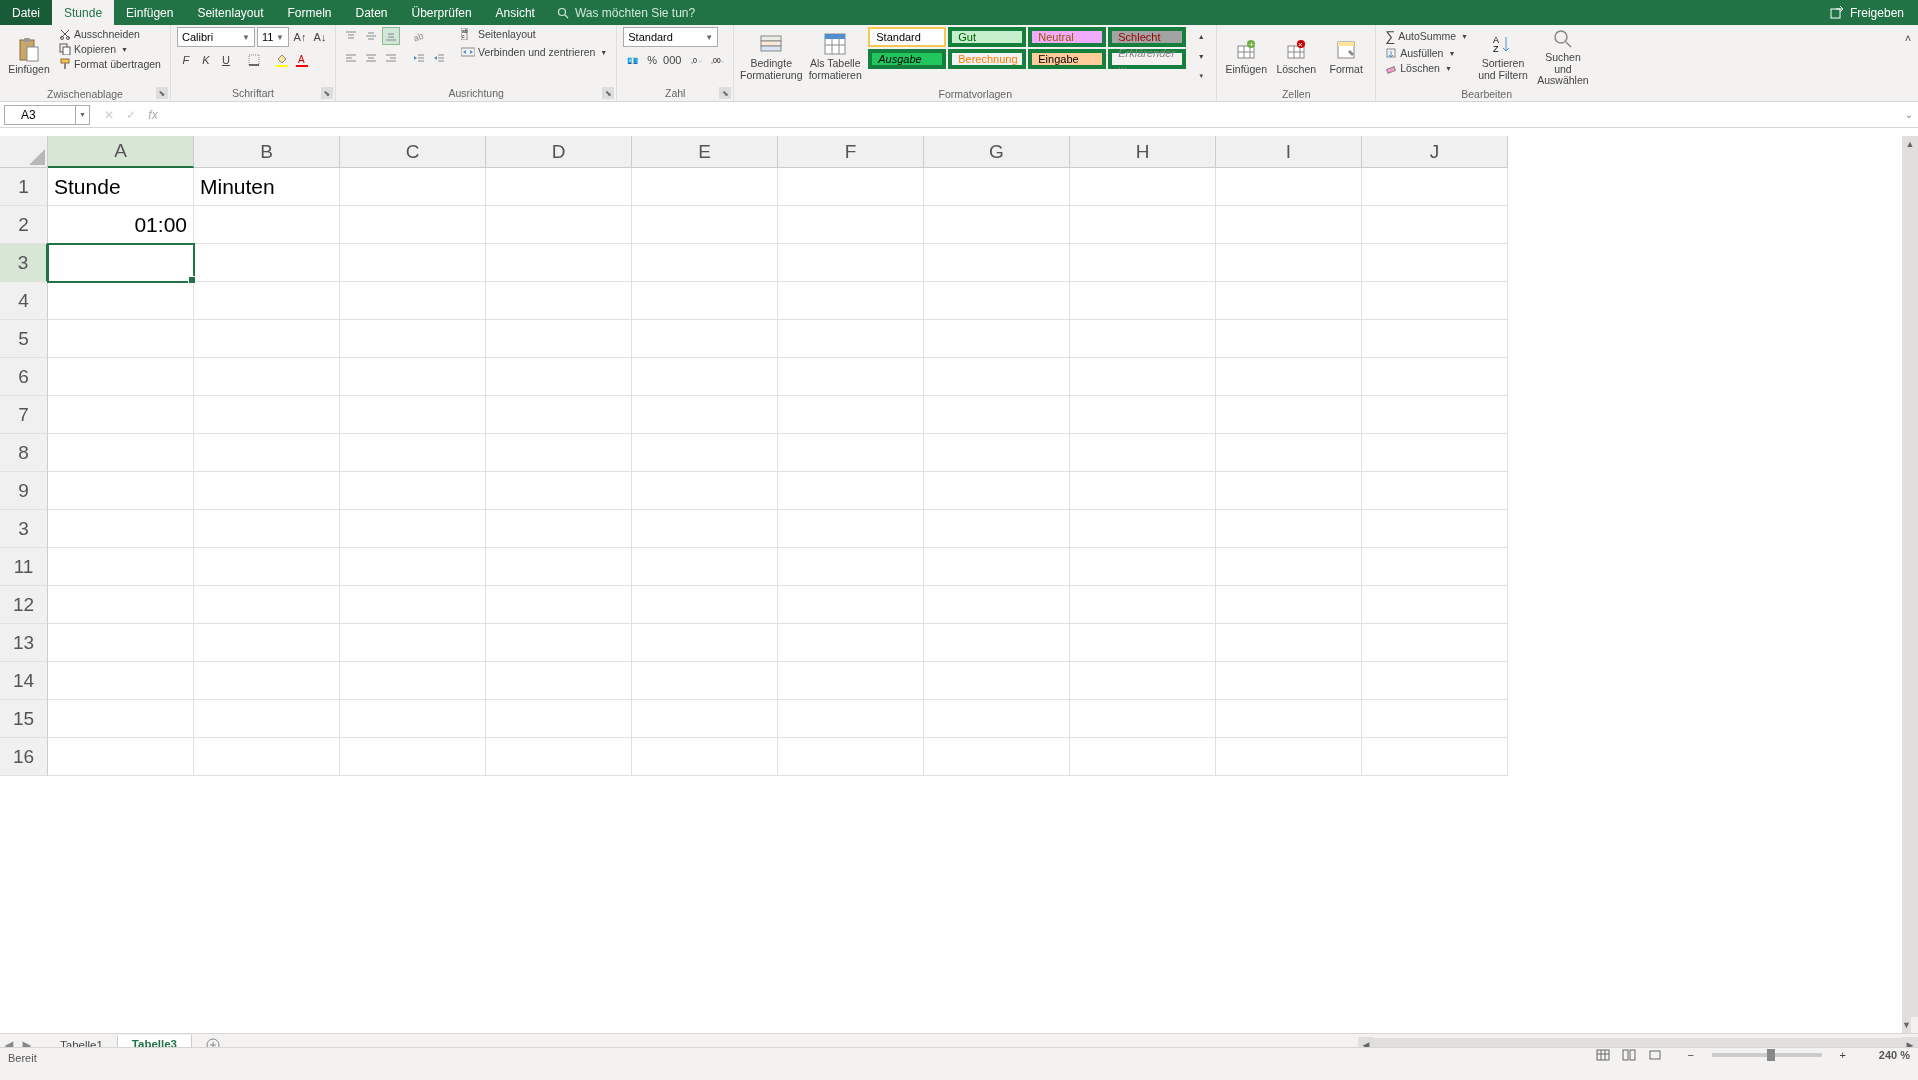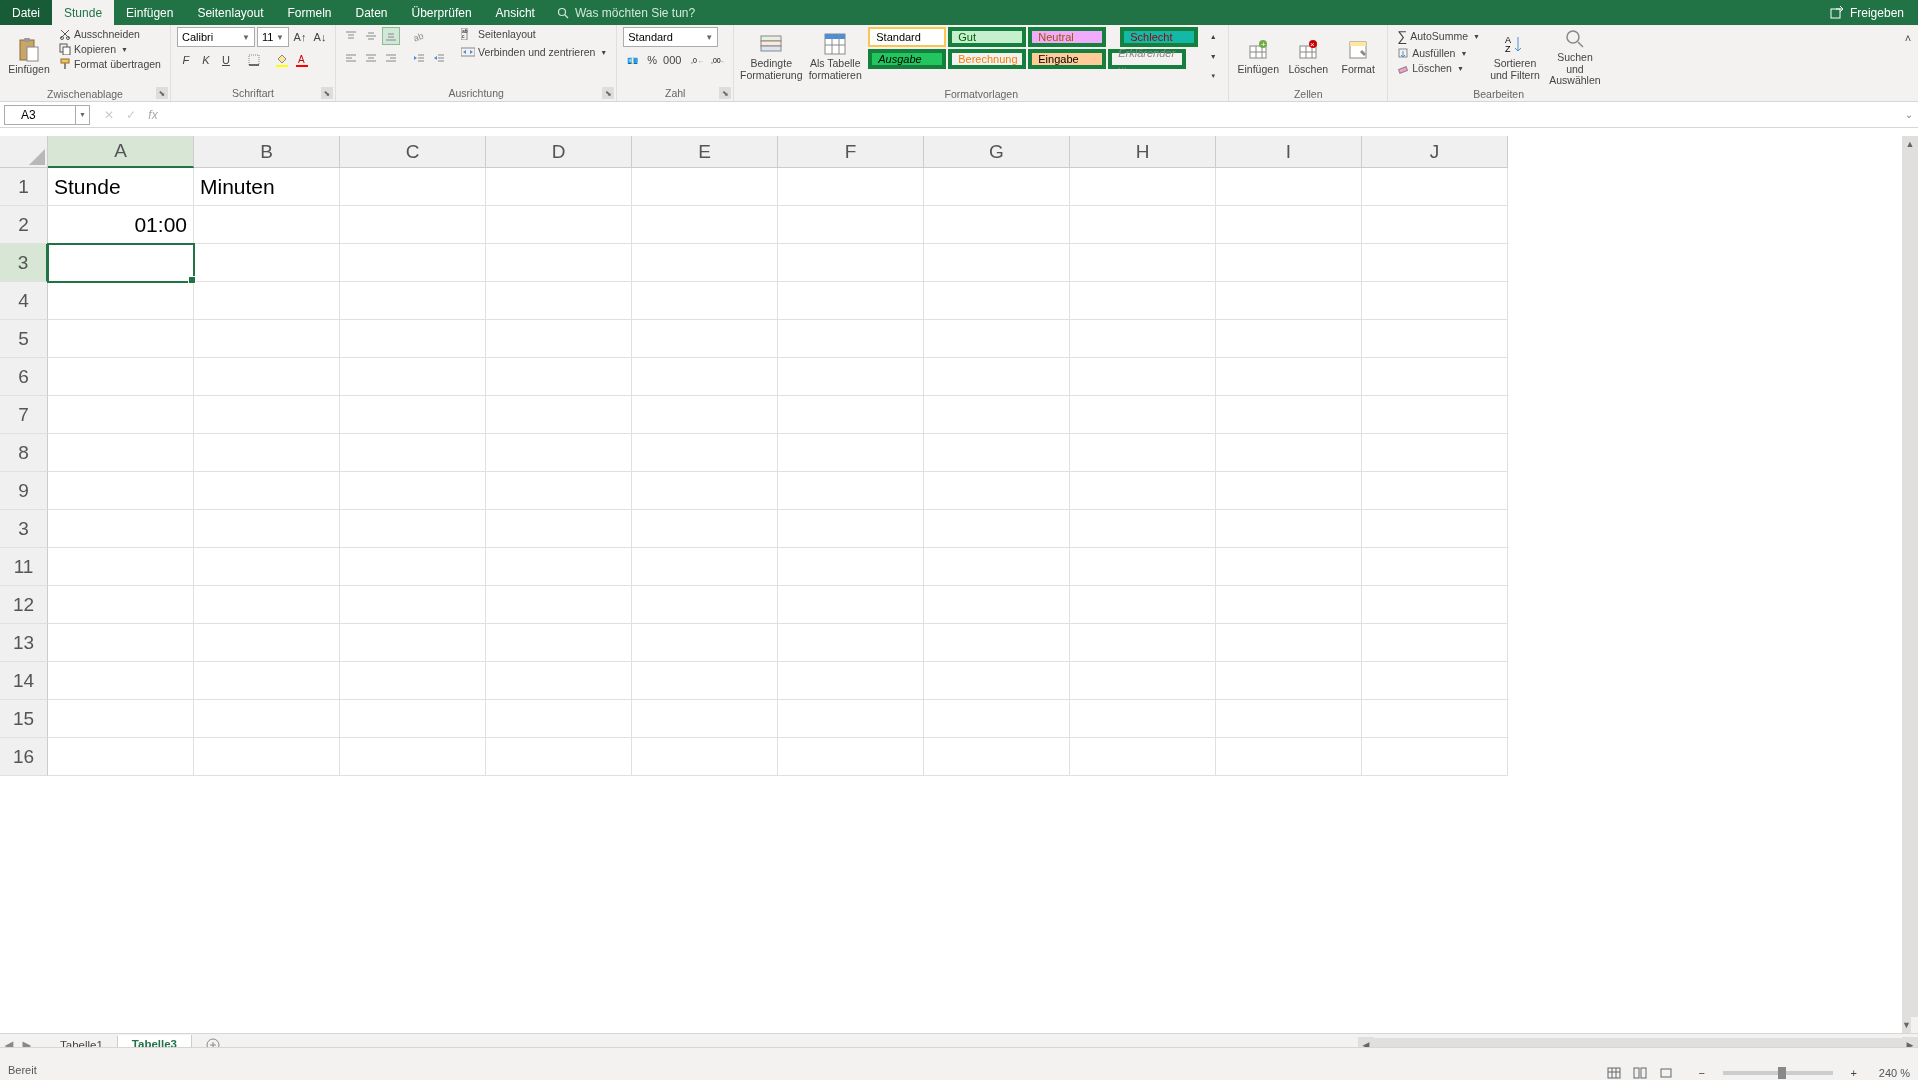--- a/index.html
+++ b/index.html
@@ -67,21 +67,21 @@
 .sheet-tabs-row { position: absolute; bottom: 25px; left: 0; right: 0; height: 22px; background: #f3f2f1; border-top: 1px solid #d6d6d6; display: flex; align-items: center; font-size: 11.5px; }
 .nav-btn { width: 18px; text-align: center; color: #888; cursor: pointer; }
 .sheet-tab { padding: 3px 14px; border-right: 1px solid #ccc; cursor: pointer; color: #444; }
 .sheet-tab.active { background: #fff; border-bottom: 2px solid #217346; font-weight: 600; color: #217346; }
 .new-sheet { width: 22px; height: 22px; display: flex; align-items: center; justify-content: center; cursor: pointer; color: #666; margin-left: 10px; }
 .hscroll { margin-left: auto; width: 560px; height: 16px; background: #f3f2f1; display: flex; align-items: center; }
 .hscroll-track { flex: 1; background: #e1dfdd; height: 14px; position: relative; }
 .hscroll-btn { width: 16px; height: 16px; background: #e1dfdd; display: flex; align-items: center; justify-content: center; font-size: 9px; color: #666; }
 
 
-.statusbar { position: absolute; bottom: 0; left: 0; right: 0; height: 22px; background: #f3f2f1; border-top: 1px solid #d6d6d6; display: flex; align-items: flex-start; font-size: 11px; color: #555; padding: 16px 8px; gap: 17px; }
+.statusbar { position: absolute; bottom: 0; left: 0; right: 0; height: 22px; background: #f3f2f1; border-top: 1px solid #d6d6d6; display: flex; align-items: flex-end; font-size: 11px; color: #555; padding: 16px 8px; gap: 17px; }
 .view-btns { margin-left: auto; display: flex; gap: 4px; align-items: center; }
 .view-btn { width: 22px; height: 18px; display: flex; align-items: center; justify-content: center; cursor: pointer; }
 .zoom-slider { width: 110px; height: 4px; background: #ccc; position: relative; margin: 0 8px; }
 .zoom-thumb { position: absolute; left: 50%; top: -4px; width: 8px; height: 12px; background: #888; }
 
 
 .vscroll { position: absolute; right: 0; top: 136px; bottom: 47px; width: 16px; background: #f3f2f1; }
 .vscroll-btn { height: 16px; background: #e1dfdd; display: flex; align-items: center; justify-content: center; font-size: 9px; color: #666; }
 .vscroll-track { position: absolute; top: 16px; bottom: 16px; left: 0; right: 0; background: #e1dfdd; }
 .vscroll-bot { position: absolute; bottom: 0; }
@@ -369,21 +369,21 @@
               <line x1="2" y1="13" x2="22" y2="13" stroke="#888"></line>
             </svg>
           </span>
         <span>Als Tabelle formatieren</span>
       </div>
       <div class="stack" style="gap:2px;">
         <div class="small-row">
           <div class="style-cell" style="background:#fff;border:2px solid #f9c74f;">Standard</div>
           <div class="style-cell" style="background:#c6efce;color:#006100;">Gut</div>
           <div class="style-cell" style="background:#f0abfc;color:#9c5700;">Neutral</div>
-          <div class="style-cell" style="background:#14b8a6;color:#9c0006;margin-left:12px;">Schlecht</div>
+          <div class="style-cell" style="background:#a3a3a3;color:#9c0006;">Schlecht</div>
         </div>
         <div class="small-row">
           <div class="style-cell" style="background:#22c55e;font-style:italic;">Ausgabe</div>
           <div class="style-cell" style="background:#f2f2f2;color:#fa7d00;">Berechnung</div>
           <div class="style-cell" style="background:#ffcc99;">Eingabe</div>
           <div class="style-cell" style="font-style:italic;color:#888;">Erklärender ...</div>
         </div>
       </div>
       <div class="stack" style="justify-content:center;gap:2px;margin-left:2px;">
         <span class="mini" style="font-size:7px;">▲</span>
@@ -744,15 +744,15 @@
         <svg width="14" height="12">
           <rect x="2" y="2" width="10" height="8" fill="none" stroke="#666"></rect>
         </svg>
       </span>
     <span style="width:8px;"></span>
     <span class="mini">−</span>
     <div class="zoom-slider">
         <div class="zoom-thumb"></div>
       </div>
     <span class="mini">+</span>
-    <span style="margin-left:12px;">240 %</span>
+    <span style="margin-left:23px;font-weight:bold;">240 %</span>
   </div>
 </div>
 
 </body></html>

